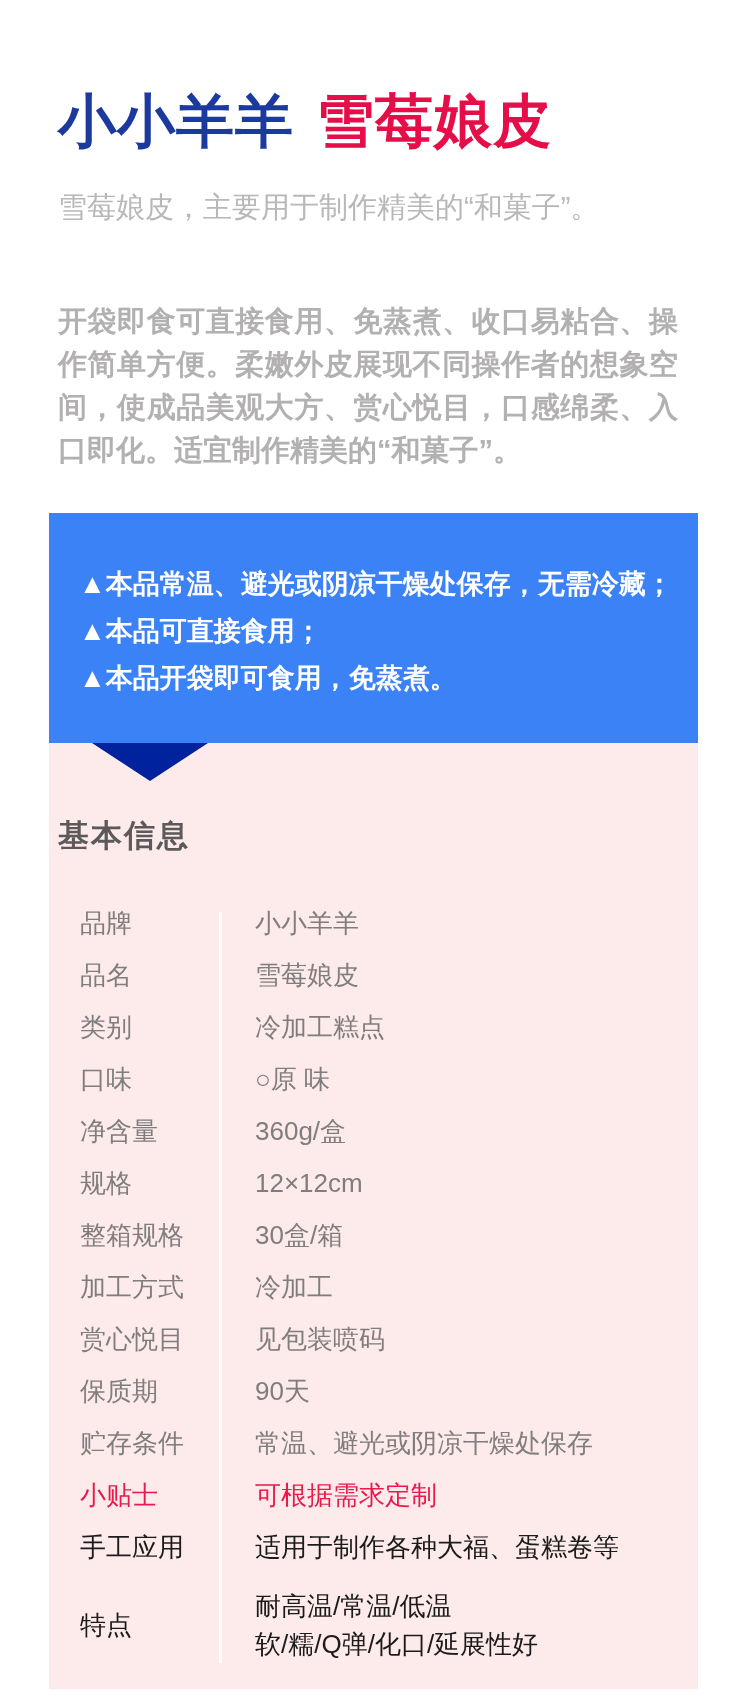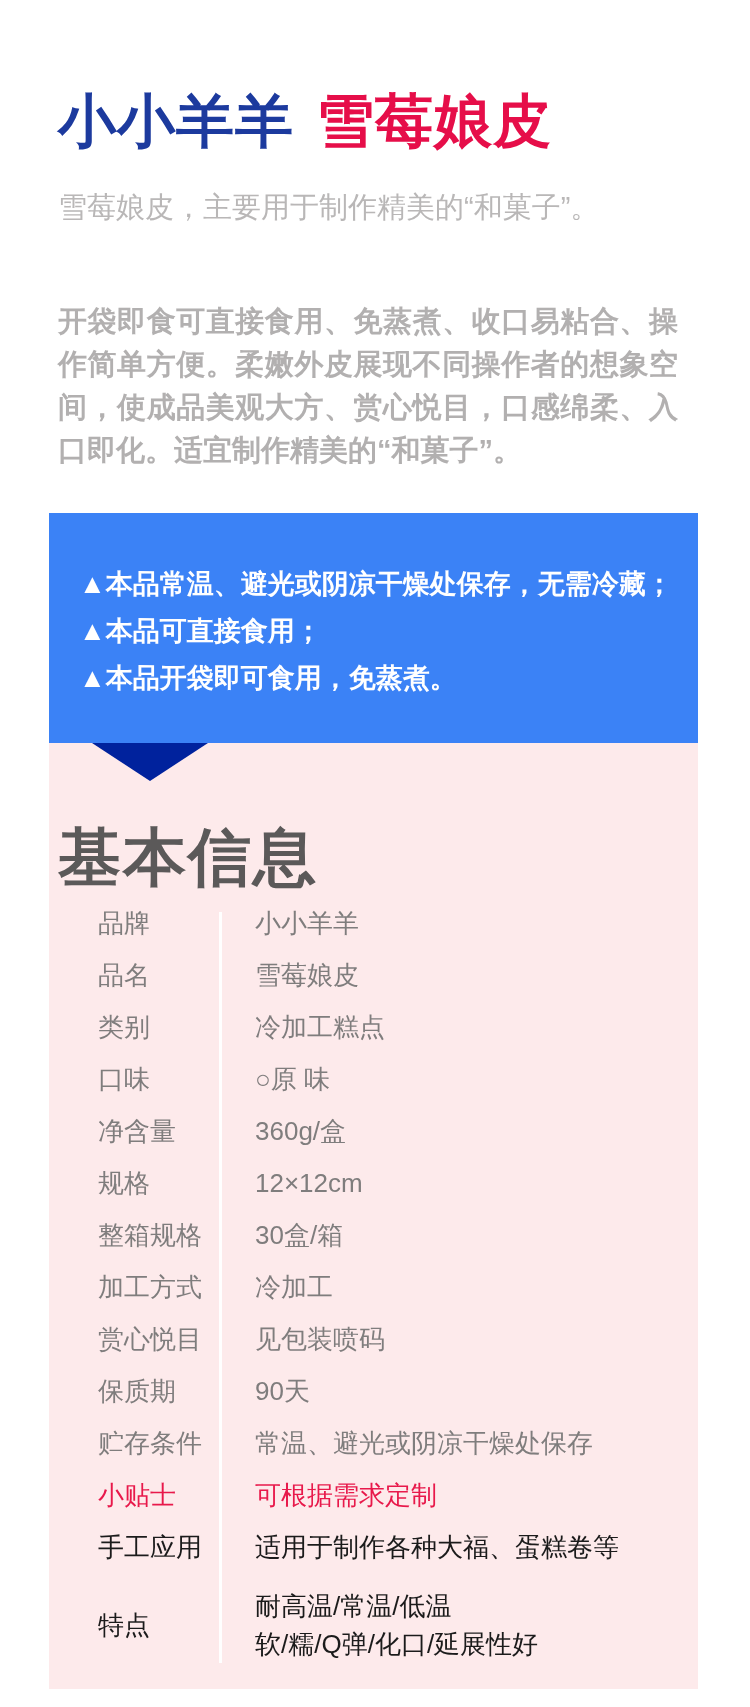--- a/index.html
+++ b/index.html
@@ -89,21 +89,21 @@
     width: 0;
     height: 0;
     border-left: 58px solid transparent;
     border-right: 58px solid transparent;
     border-top: 38px solid #00229d;
   }
   .info-heading {
     position: absolute;
     left: 9px;
     top: 72px;
-    font-size: 63px;
+    font-size: 31px;
     font-weight: bold;
     color: #5b5959;
     letter-spacing: 2px;
     text-align: right;
   }
 
   .info-table {
     position: absolute;
     left: 0;
     top: 154px;
@@ -119,21 +119,21 @@
   }
   .row {
     display: flex;
     align-items: center;
     min-height: 52px;
     font-size: 26px;
     color: #7f7d7d;
   }
   .row .label {
     width: 206px;
-    padding-left: 49px;
+    padding-left: 31px;
     box-sizing: border-box;
     flex-shrink: 0;
   }
   .row .value {
     white-space: nowrap;
   }
   .row.row-tip { color: #e8194b; font-weight: normal; }
   .row.row-dark { color: #1b1b1b; }
   .row.row-multiline { min-height: 104px; }
   .row.row-multiline .value { line-height: 38px; }

